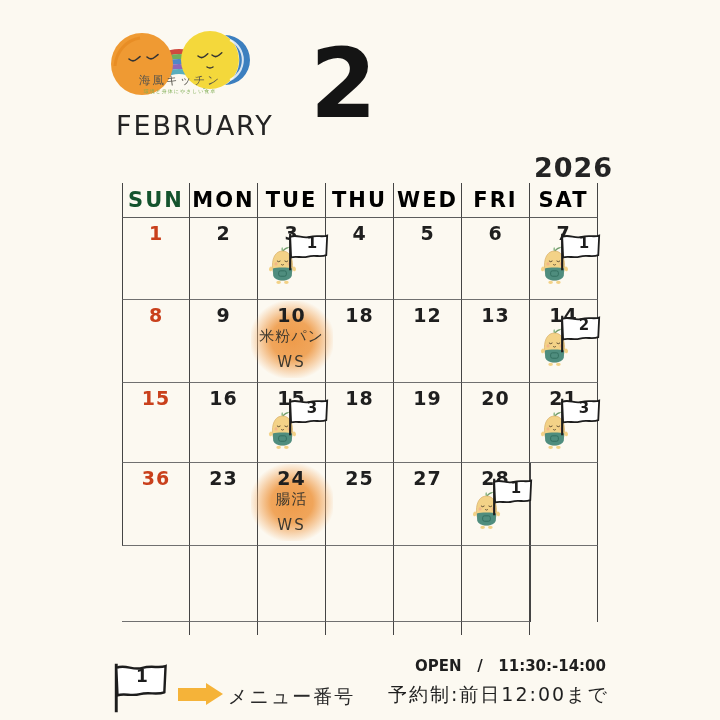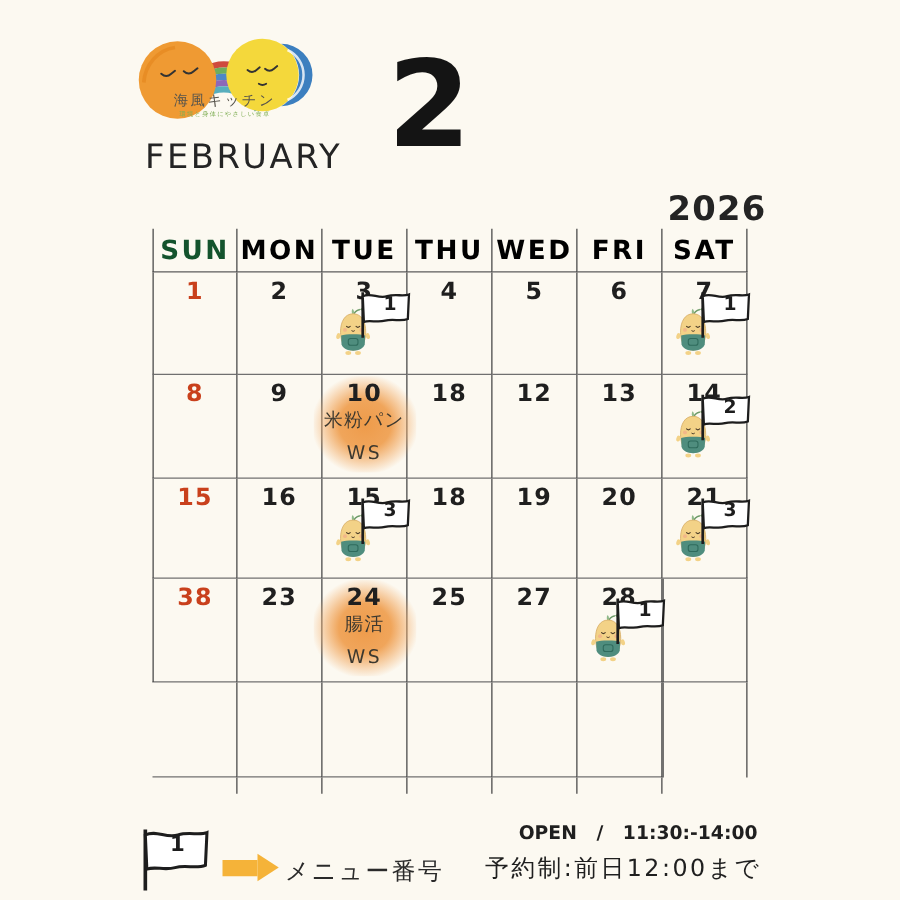--- a/index.html
+++ b/index.html
@@ -261,21 +261,21 @@
       <div class="flagw">
           <svg viewBox="0 0 46 42">
             <use href="#flag"></use>
           </svg>
           <span class="flagnum">3</span>
         </div>
     </div>
   </div>
 
   <div class="cell first sun">
-      <span class="num">38</span>
+      <span class="num">36</span>
     </div>
   <div class="cell">
       <span class="num">23</span>
     </div>
   <div class="cell">
     <div class="blob"></div>
     <span class="num">24</span>
     <div class="ws">
       <span class="l1">腸活</span>
       <span class="l2">WS</span>

